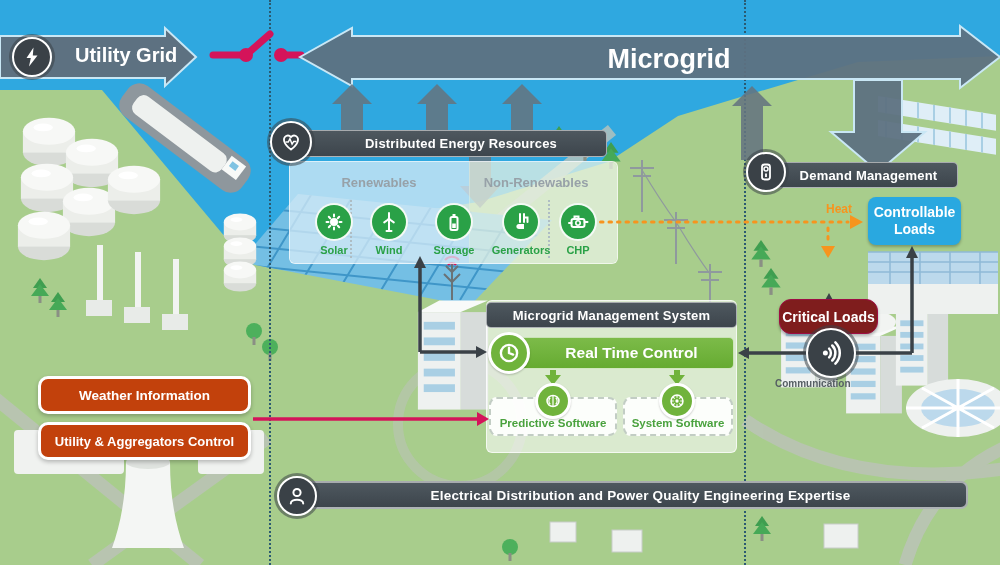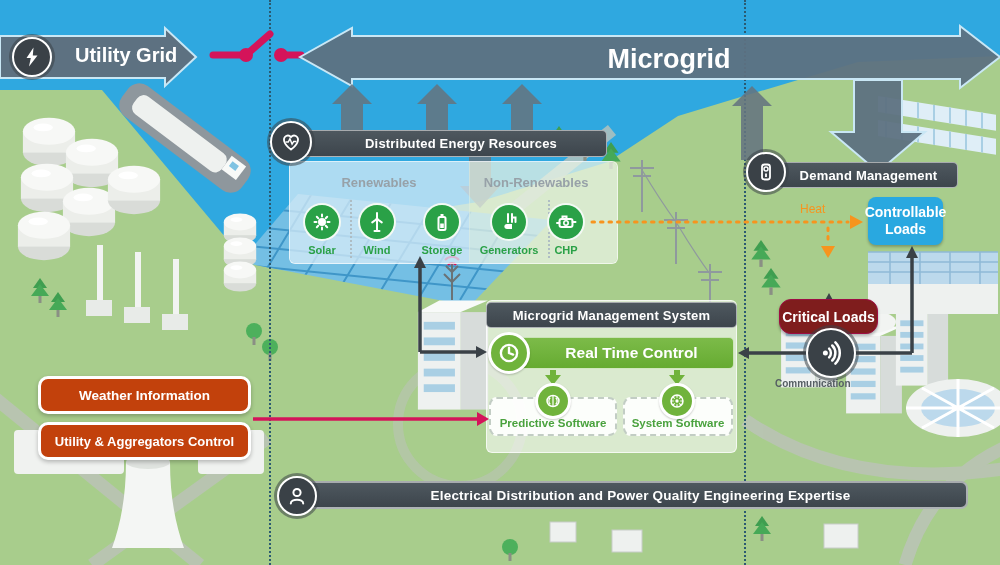--- a/index.html
+++ b/index.html
@@ -13,21 +13,21 @@
   .darkbar { background:linear-gradient(180deg,#4e585f,#3d454c); border:1px solid rgba(255,255,255,.55);
              border-radius:5px; color:#fff; font-weight:bold; text-align:center; z-index:5;
              display:flex; align-items:center; justify-content:center; letter-spacing:.2px; }
   .iconcircle { border-radius:50%; background:#3a4147; border:2px solid #fff; z-index:6;
                 display:flex; align-items:center; justify-content:center;
                 box-shadow:0 0 0 3px rgba(58,65,71,.55); }
   .bigtext { color:#fff; font-weight:bold; z-index:5; text-align:center;margin-left:19px; }
 
   .panel { background:rgba(255,255,255,.42); border:1px solid rgba(255,255,255,.7); border-radius:6px; z-index:3; }
   .grouplabel { color:#97a1a8; font-weight:bold; font-size:13px; text-align:center; z-index:5; }
-  .res { width:64px; text-align:center; z-index:5; }
+  .res { width:64px; text-align:center; z-index:5;margin-left:12px; }
   .rescircle { width:38px; height:38px; margin:0 auto; border-radius:50%; background:#2aa147;
                border:2px solid rgba(255,255,255,.95); display:flex; align-items:center; justify-content:center; }
   .reslabel { margin-top:3px; color:#2aa147; font-weight:bold; font-size:11px; }
   .sep { width:0; border-left:2px dotted #aebdc4; z-index:4; }
 
   .pinkbox { background:#c2410c; border:3px solid #fff; border-radius:10px; color:#fff; font-weight:bold;
              text-align:center; display:flex; align-items:center; justify-content:center; z-index:5;
              box-shadow:0 2px 4px rgba(0,0,0,.25); }
   .bluebox { background:#29a8e0; border-radius:8px; color:#fff; font-weight:bold; text-align:center;
              display:flex; align-items:center; justify-content:center; z-index:5; line-height:1.2;
@@ -36,21 +36,21 @@
              text-align:center; display:flex; align-items:center; justify-content:center; z-index:5;
              box-shadow:0 2px 3px rgba(0,0,0,.3);margin-top:41px; }
   .greenbar { background:linear-gradient(180deg,#7cbb49,#66ab31); border:1px solid rgba(255,255,255,.65);
               border-radius:5px; color:#fff; font-weight:bold; z-index:5;
               display:flex; align-items:center; justify-content:center; }
   .greencircle { border-radius:50%; background:#70b33c; border:3px solid #fff; z-index:6;
                  display:flex; align-items:center; justify-content:center; box-shadow:0 1px 2px rgba(0,0,0,.2); }
   .softbox { background:rgba(255,255,255,.92); border:2px dashed #c2cdc4; border-radius:8px; z-index:5;
              color:#4aa23e; font-weight:bold; font-size:11.5px; text-align:center;
              display:flex; align-items:flex-end; justify-content:center; padding-bottom:5px; }
-  .heatlabel { color:#f7941e; font-weight:normal; font-size:12px; text-align:left; z-index:5; }
+  .heatlabel { color:#f7941e; font-weight:bold; font-size:12px; text-align:right; z-index:5; }
   .commlabel { color:#555e63; font-weight:bold; font-size:10px; z-index:5; }
 </style>
 </head>
 <body>
 
 <div id="stage">
 
   <svg class="layer" width="1000" height="565" viewBox="0 0 1000 565">
     <defs>
       <symbol id="pine" viewBox="0 0 20 26">
@@ -302,21 +302,21 @@
 
   <div class="abs darkbar" style="left:757px;top:162px;width:201px;height:26px;font-size:13px;padding-left:22px">Demand Management</div>
   <div class="abs iconcircle" style="left:746px;top:152px;width:40px;height:40px">
     <svg width="24" height="24" viewBox="0 0 24 24" fill="none" stroke="#fff" stroke-width="1.8">
       <rect x="8" y="4.5" width="8" height="15" rx="2.5"></rect>
       <circle cx="12" cy="9" r="2" stroke-width="1.5"></circle>
       <path d="M12,13.5 v3.5"></path>
     </svg>
   </div>
   <div class="abs heatlabel" style="left:800px;top:202px;width:52px">Heat</div>
-  <div class="abs bluebox" style="left:868px;top:197px;width:75px;height:48px;font-size:14px;padding:20px">Controllable Loads</div>
+  <div class="abs bluebox" style="left:868px;top:197px;width:93px;height:48px;font-size:14px;padding:20px">Controllable Loads</div>
   <div class="abs critbox" style="left:779px;top:258px;width:99px;height:35px;font-size:14px">Critical Loads</div>
 
   <div class="abs panel" style="left:486px;top:300px;width:251px;height:153px;background:rgba(255,255,255,.58)"></div>
   <div class="abs darkbar" style="left:486px;top:302px;width:251px;height:26px;font-size:13px">Microgrid Management System</div>
   <div class="abs greenbar" style="left:513px;top:337px;width:221px;height:32px;font-size:15.5px;padding-left:16px">Real Time Control</div>
   <div class="abs greencircle" style="left:488px;top:332px;width:42px;height:42px">
     <svg width="26" height="26" viewBox="0 0 24 24" fill="none" stroke="#fff" stroke-width="2.2" stroke-linecap="round">
       <circle cx="12" cy="12" r="7.5"></circle>
         <path d="M12,12 V7.2 M12,12 L15.8,13.5"></path>
     </svg>

